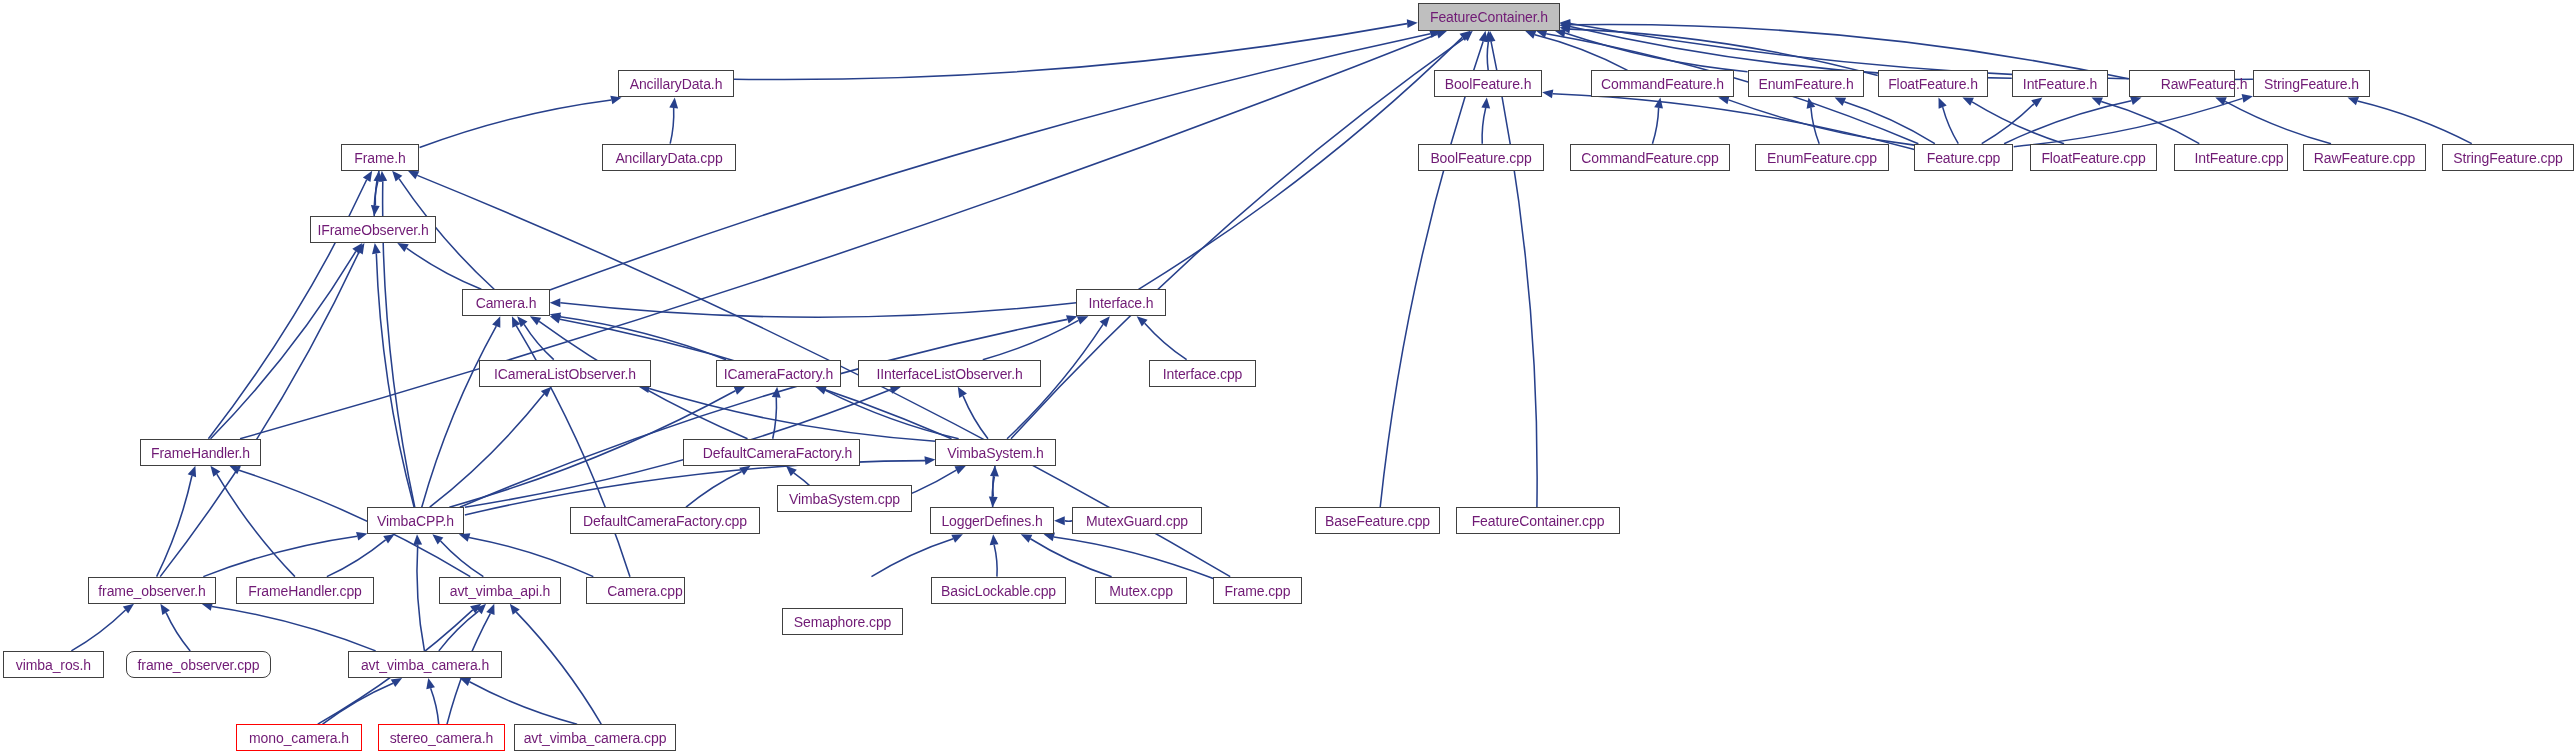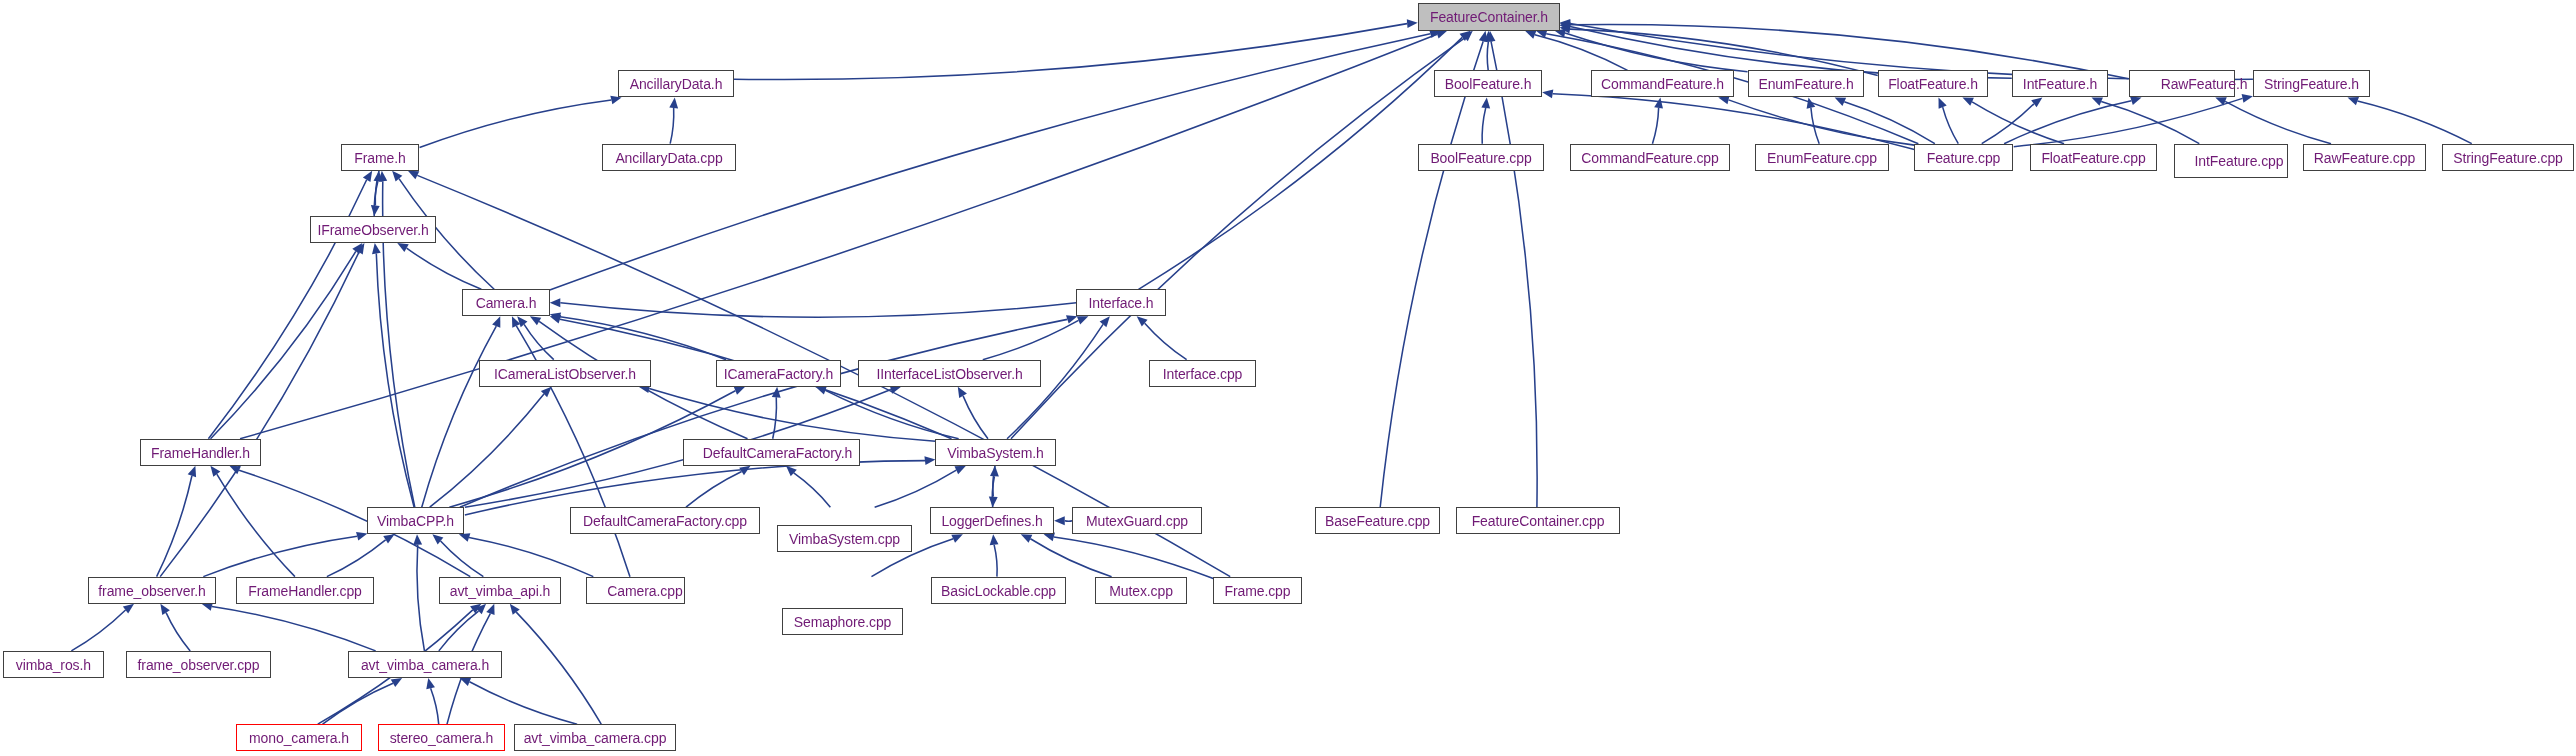--- a/index.html
+++ b/index.html
@@ -283,21 +283,21 @@
       </div>
       <div class="node-box" style="left: 1755px; top: 144px; width: 134px; height: 27px;">
         <span>EnumFeature.cpp</span>
       </div>
       <div class="node-box" style="left: 1914px; top: 144px; width: 99px; height: 27px;">
         <span>Feature.cpp</span>
       </div>
       <div class="node-box" style="left: 2030px; top: 144px; width: 127px; height: 27px;">
         <span>FloatFeature.cpp</span>
       </div>
-      <div class="node-box" style="left: 2174px; top: 144px; width: 114px; height: 34px; padding-left: 16px;">
+      <div class="node-box" style="left: 2174px; top: 144px; width: 114px; height: 27px; padding-left: 16px;">
         <span>IntFeature.cpp</span>
       </div>
       <div class="node-box" style="left: 2303px; top: 144px; width: 123px; height: 27px;">
         <span>RawFeature.cpp</span>
       </div>
       <div class="node-box" style="left: 2442px; top: 144px; width: 132px; height: 27px;">
         <span>StringFeature.cpp</span>
       </div>
       <div class="node-box" style="left: 310px; top: 216px; width: 126px; height: 27px;">
         <span>IFrameObserver.h</span>
@@ -328,21 +328,21 @@
       </div>
       <div class="node-box" style="left: 140px; top: 439px; width: 121px; height: 27px;">
         <span>FrameHandler.h</span>
       </div>
       <div class="node-box" style="left: 367px; top: 507px; width: 97px; height: 27px;">
         <span>VimbaCPP.h</span>
       </div>
       <div class="node-box" style="left: 570px; top: 507px; width: 190px; height: 27px;">
         <span>DefaultCameraFactory.cpp</span>
       </div>
-      <div class="node-box" style="left: 777px; top: 525px; width: 135px; height: 27px;">
+      <div class="node-box" style="left: 777px; top: 485px; width: 135px; height: 27px;">
         <span>VimbaSystem.cpp</span>
       </div>
       <div class="node-box" style="left: 930px; top: 507px; width: 124px; height: 27px;">
         <span>LoggerDefines.h</span>
       </div>
       <div class="node-box" style="left: 1072px; top: 507px; width: 130px; height: 27px;">
         <span>MutexGuard.cpp</span>
       </div>
       <div class="node-box" style="left: 1315px; top: 507px; width: 125px; height: 27px;">
         <span>BaseFeature.cpp</span>
@@ -370,21 +370,21 @@
       </div>
       <div class="node-box" style="left: 1095px; top: 577px; width: 92px; height: 27px;">
         <span>Mutex.cpp</span>
       </div>
       <div class="node-box" style="left: 1213px; top: 577px; width: 89px; height: 27px;">
         <span>Frame.cpp</span>
       </div>
       <div class="node-box" style="left: 2.9px; top: 651px; width: 101px; height: 27px;">
         <span>vimba_ros.h</span>
       </div>
-      <div class="node-box" style="left: 126px; top: 651px; width: 145px; height: 27px;">
+      <div class="node-box" style="left: 126px; top: 651px; width: 145px; height: 27px; border-radius: 8px;">
         <span>frame_observer.cpp</span>
       </div>
       <div class="node-box" style="left: 348px; top: 651px; width: 154px; height: 27px;">
         <span>avt_vimba_camera.h</span>
       </div>
       <div class="node-box highlight" style="left: 236px; top: 724px; width: 126px; height: 27px;">
         <span>mono_camera.h</span>
       </div>
       <div class="node-box highlight" style="left: 378px; top: 724px; width: 127px; height: 27px;">
         <span>stereo_camera.h</span>

